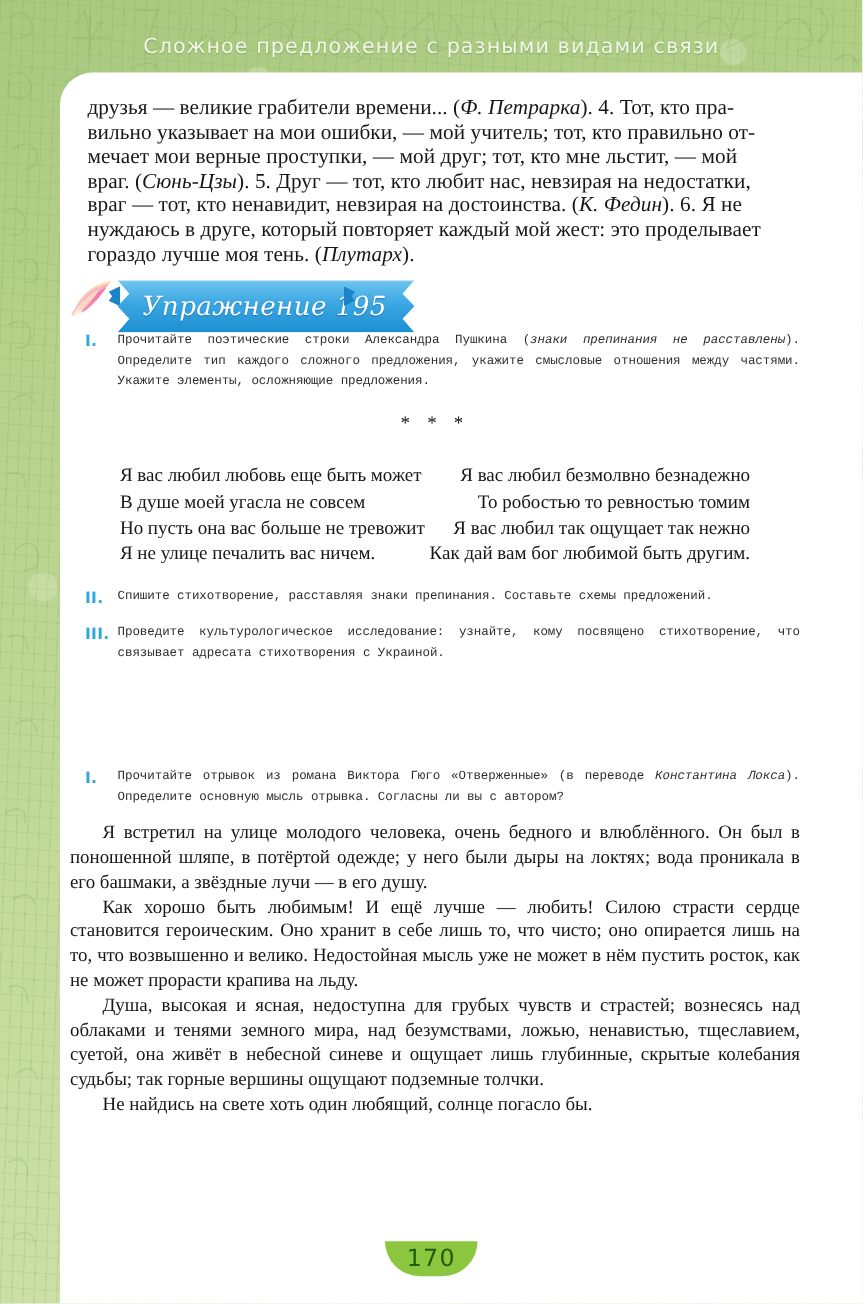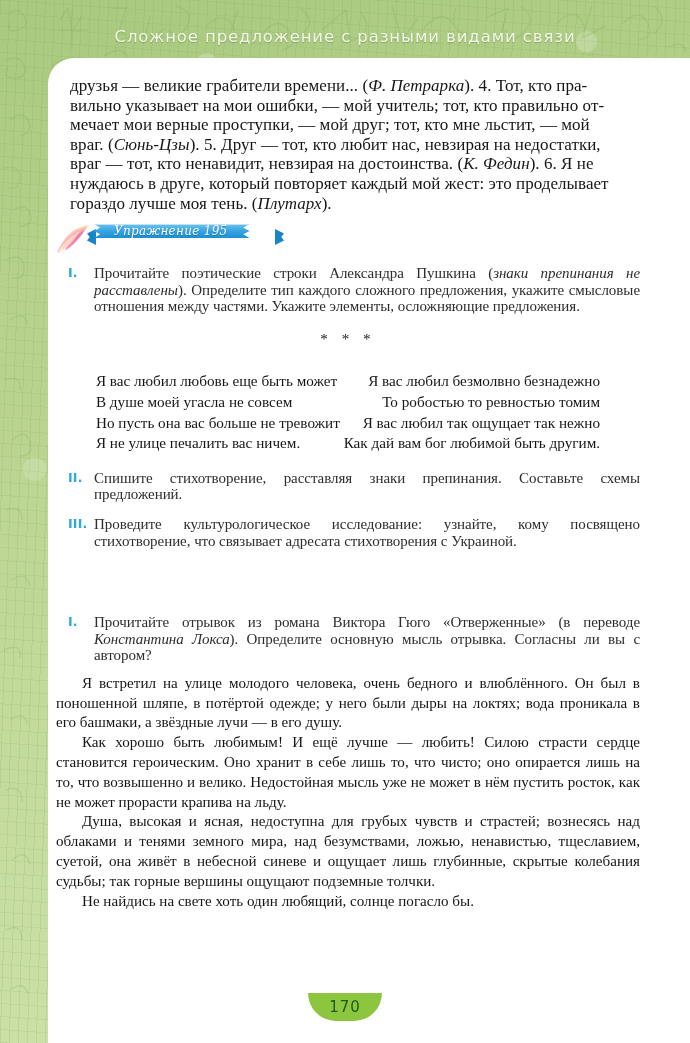--- a/index.html
+++ b/index.html
@@ -52,25 +52,25 @@
   .lead-para .ln.last{white-space:normal;}
   i{font-style:italic;}
 
   
   .ex-block{position:absolute;left:8px;right:50px;}
   .banner-row{position:relative;height:34px;}
   .feather{
     position:absolute;left:0;top:2px;width:42px;height:30px;
   }
   .ribbon{
-    position:absolute;left:38px;top:2px;height:14px;
+    position:absolute;left:38px;top:2px;height:42px;
     padding:0 22px 0 20px;
     display:flex;align-items:center;
     color:#ffffff;font-family:"DejaVu Serif",serif;
-    font-size:12px;font-style:italic;letter-spacing:.3px;
+    font-size:21px;font-style:italic;letter-spacing:.3px;
     background:linear-gradient(180deg,#6fc4ef 0%,#3ba7e3 45%,#1d8fd2 100%);
     box-shadow:inset 0 1px 0 rgba(255,255,255,.55);
     clip-path:polygon(
       0% 0%, 4% 26%, 0% 50%, 4% 74%, 0% 100%,
       100% 100%, 96% 74%, 100% 50%, 96% 26%, 100% 0%);
     text-shadow:0 1px 1px rgba(10,80,130,.5);
     white-space:nowrap;
   }
   .ribbon-tail-l,.ribbon-tail-r{
     position:absolute;top:7px;width:9px;height:16px;
@@ -81,22 +81,22 @@
 
   
   .task{position:relative;margin-top:9px;padding-left:38px;}
   .task .rn{
     position:absolute;left:12px;top:0;
     color:#2fa8dd;font-weight:bold;
     font-family:"DejaVu Sans",sans-serif;font-size:12.5px;
     letter-spacing:.2px;
   }
   .task .tx{
-    font-family:Liberation Serif, serif;
-    font-size:15px;line-height:16.6px;color:#2d2d2d;
+    font-family:Liberation Mono, monospace;
+    font-size:10px;line-height:16.6px;color:#2d2d2d;
     text-align:justify;letter-spacing:-.05px;
   }
 
   
   .poem{
     margin:14px 0 0 0;
     font-family:"Liberation Serif",serif;
     font-size:15.2px;line-height:20.6px;color:#161616;
     text-align:center;
   }
@@ -115,21 +115,21 @@
   }
 
   
   .pagenum{
     position:absolute;left:50%;transform:translateX(-50%);
     bottom:22px;width:74px;height:28px;
     background:#8cc63f;
     border-bottom-left-radius:38px;border-bottom-right-radius:38px;
     display:flex;align-items:center;justify-content:center;
     color:#1f5d10;font-family:"DejaVu Sans",sans-serif;
-    font-size:15px;letter-spacing:1px;
+    font-size:19px;letter-spacing:1px;
   }
 </style>
 </head>
 <body>
 
 <div id="page">
 
   <svg id="scribbles" viewBox="0 0 690 1043" preserveAspectRatio="none">
     <g stroke="#7ea85c" stroke-width="1.4" fill="none" opacity=".55">
       <path d="M8 14 q10 -8 16 2 q6 10 -6 14 q-12 4 -8 -8"></path>

